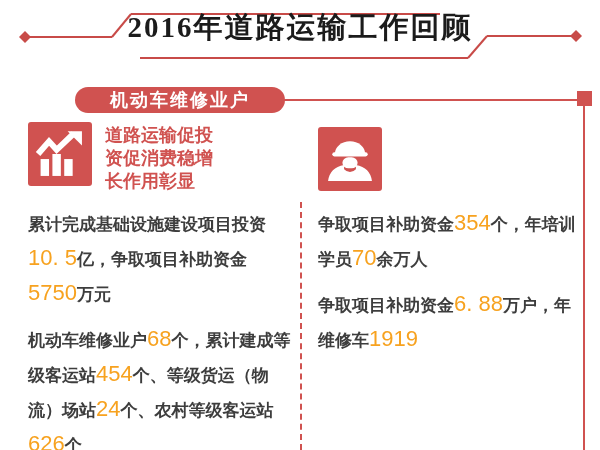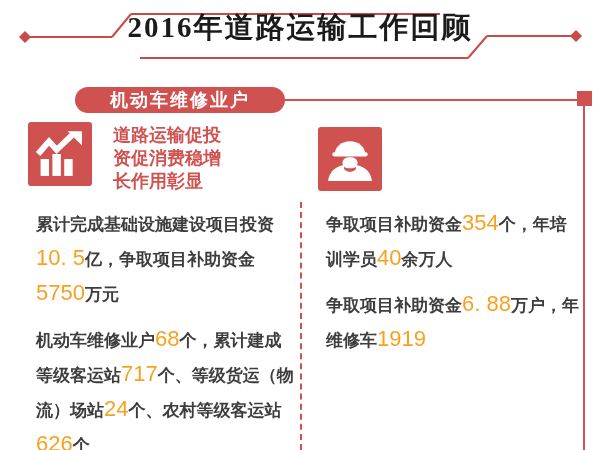--- a/index.html
+++ b/index.html
@@ -28,27 +28,27 @@
   
   .col{position:absolute;top:122px;}
   .col-left{left:28px;width:266px;}
   .col-right{left:318px;width:262px;top:127px;}
   .icon-row{display:flex;align-items:flex-start;}
   .sq-icon{
     width:64px;height:64px;background:#d05250;border-radius:3px;flex:0 0 64px;
     display:flex;align-items:center;justify-content:center;
   }
   .col-heading{
-    margin-left:21px;color:#d05250;font-weight:bold;font-size:18px;
+    margin-left:13px;color:#d05250;font-weight:bold;font-size:18px;
     line-height:23px;white-space:pre-line;padding-top:2px;
   }
   .paras{margin-top:15px;}
   .para{
     font-size:17px;line-height:33px;color:#3d3d3d;font-weight:bold;
-    margin:0 0 11px 8px;
+    margin:0 0 11px 0;
   }
   .seg-orange{color:#f7a21f;font-size:22px;font-weight:normal;}
 </style>
 </head>
 <body>
 
 <div id="stage">
 
   <svg class="ribbon-svg" width="600" height="70" viewBox="0 0 600 70">
     <g stroke="#c84b48" stroke-width="2" fill="none">
@@ -86,37 +86,37 @@
           <polyline points="6,32 19,17 28,27 48,8" fill="none" stroke="#ffffff" stroke-width="7"></polyline>
           <polygon points="41,5 58,5 58,22" fill="#ffffff"></polygon>
         </svg>
       </div>
       <div class="col-heading">道路运输促投
 资促消费稳增
 长作用彰显</div>
     </div>
     <div class="paras">
       <p class="para"><span>累计完成基础设施建设项目投资</span><span class="seg-orange">10. 5</span><span>亿，争取项目补助资金</span><span class="seg-orange">5750</span><span>万元</span></p>
-      <p class="para"><span>机动车维修业户</span><span class="seg-orange">68</span><span>个，累计建成等级客运站</span><span class="seg-orange">717</span><span>个、等级货运（物流）场站</span><span class="seg-orange">24</span><span>个、农村等级客运站</span><span class="seg-orange">626</span><span>个</span></p>
+      <p class="para"><span>机动车维修业户</span><span class="seg-orange">68</span><span>个，累计建成等级客运站</span><span class="seg-orange">454</span><span>个、等级货运（物流）场站</span><span class="seg-orange">24</span><span>个、农村等级客运站</span><span class="seg-orange">626</span><span>个</span></p>
 
     </div>
   </div>
 
   <div class="col col-right">
     <div class="icon-row">
       <div class="sq-icon">
         <svg width="54" height="54" viewBox="0 0 64 64">
           <g fill="#ffffff">
             <path d="M14,26 a18,15 0 0 1 36,0 z"></path>
             <rect x="11" y="24" width="42" height="5" rx="2.5"></rect>
             <rect x="23" y="30" width="18" height="13" rx="7"></rect>
             <path d="M6,58 Q8,42 25,39 L25,44 Q32,51 39,44 L39,39 Q56,42 58,58 Z"></path>
           </g>
         </svg>
       </div>
     </div>
     <div class="paras">
-      <p class="para"><span>争取项目补助资金</span><span class="seg-orange">354</span><span>个，年培训学</span><span>员</span><span class="seg-orange">40</span><span>余万人</span></p>
+      <p class="para"><span>争取项目补助资金</span><span class="seg-orange">354</span><span>个，年培训学</span><span>员</span><span class="seg-orange">70</span><span>余万人</span></p>
       <p class="para"><span>争取项目补助资金</span><span class="seg-orange">6. 88</span><span>万户，年维修车</span><span class="seg-orange">1919</span></p>
     </div>
   </div>
 
 </div>
 
 </body></html>

